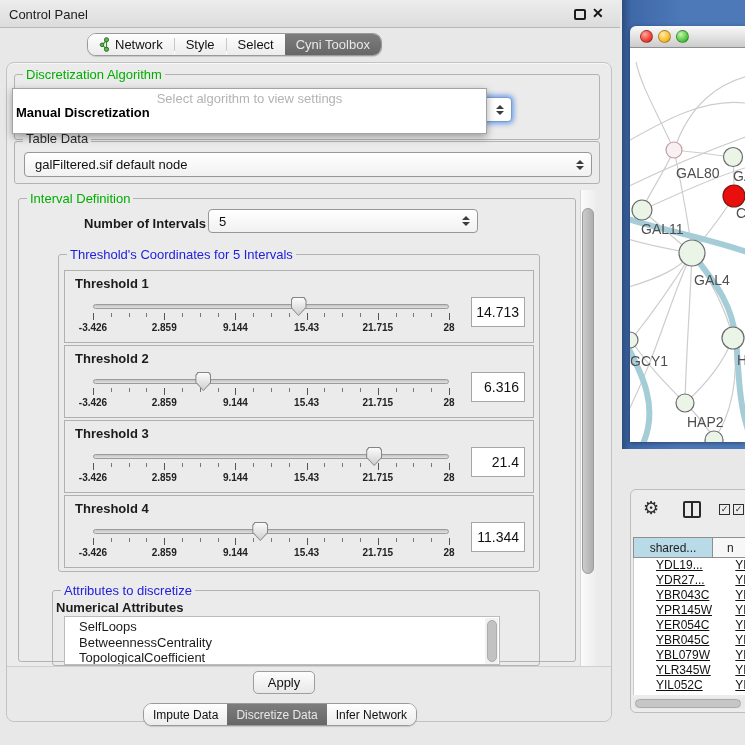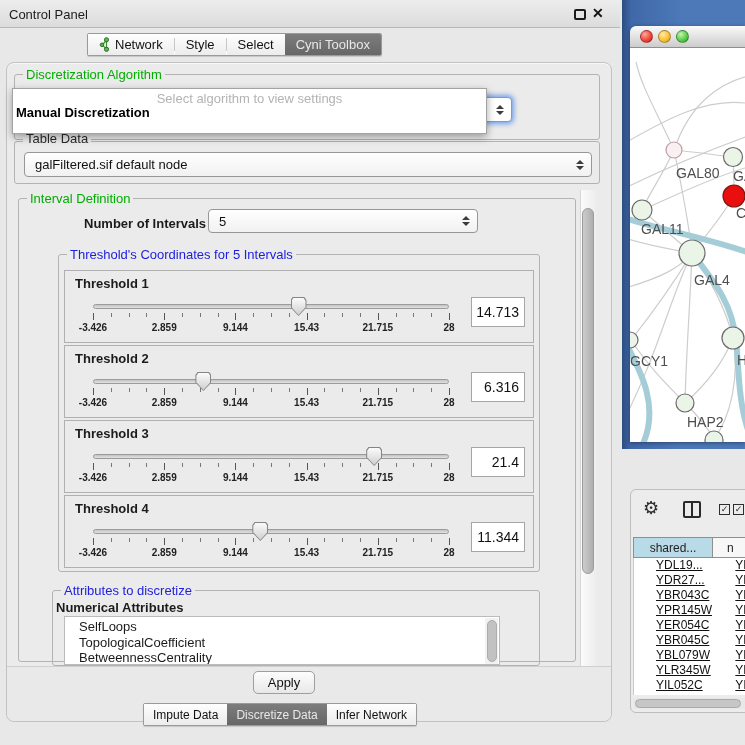--- a/index.html
+++ b/index.html
@@ -8,21 +8,21 @@
   #root{position:absolute;top:0;left:0;width:745px;height:745px;overflow:hidden;background:#e8e8e8;}
   .abs{position:absolute;}
 
   
   #titlebar{left:0;top:0;width:620px;height:28px;background:linear-gradient(#ededed,#dcdcdc);border-bottom:1px solid #b7b7b7;}
   #panel-title{position:absolute;left:9px;top:7px;font-size:13px;color:#1c1c1c;}
   #float-ic{position:absolute;left:574px;top:9px;width:12px;height:11px;border:2px solid #1a1a1a;border-radius:2px;}
   #close-ic{position:absolute;left:592px;top:5px;font-size:14px;font-weight:bold;color:#111;}
 
   
-  .tabbar{position:absolute;display:inline-flex;align-items:stretch;height:23px;border:1px solid #9a9a9a;border-radius:2px;overflow:hidden;background:#fff;box-shadow:0 1px 1px rgba(0,0,0,.15);}
+  .tabbar{position:absolute;display:inline-flex;align-items:stretch;height:23px;border:1px solid #9a9a9a;border-radius:9px;overflow:hidden;background:#fff;box-shadow:0 1px 1px rgba(0,0,0,.15);}
   #top-tabs{left:87px;top:33px;}
   #bottom-tabs{left:143px;top:703px;z-index:6;}
   .tab{display:flex;align-items:center;gap:5px;padding:0 11px;font-size:13px;color:#111;background:linear-gradient(#fefefe,#ececec);cursor:default;white-space:nowrap;}
   #bottom-tabs .tab{padding:0 9px;font-size:12px;}
   .tab.sel{background:linear-gradient(#7d7d7d,#676767);color:#e8e8e8;}
   .tabsep{width:1px;background:#c8c8c8;margin:4px 0;}
   .nticon{display:inline-flex;}
 
   
   #main-panel{left:6px;top:62px;width:606px;height:660px;background:#ebebeb;border:1px solid #c2c2c2;border-radius:8px;box-shadow:inset 0 1px 0 #f8f8f8;}
@@ -261,22 +261,22 @@
       </div>
     </div>
 
   <div id="attr-group" class="group">
     <span class="gl blue">Attributes to discretize</span>
   </div>
   <span id="attr-title">Numerical Attributes</span>
   <div id="attr-list" class="abs">
     <ul id="attr-ul">
         <li>SelfLoops</li>
+        <li>BetweennessCentrality</li>
         <li>TopologicalCoefficient</li>
-        <li>BetweennessCentrality</li>
       </ul>
     <div id="attr-scroll">
       <div id="attr-thumb"></div>
     </div>
   </div>
 
   <div id="apply-row" class="abs"></div>
   <div id="apply-btn" class="abs">Apply</div>
 
   <div id="scroll-v-track" class="abs"></div>

